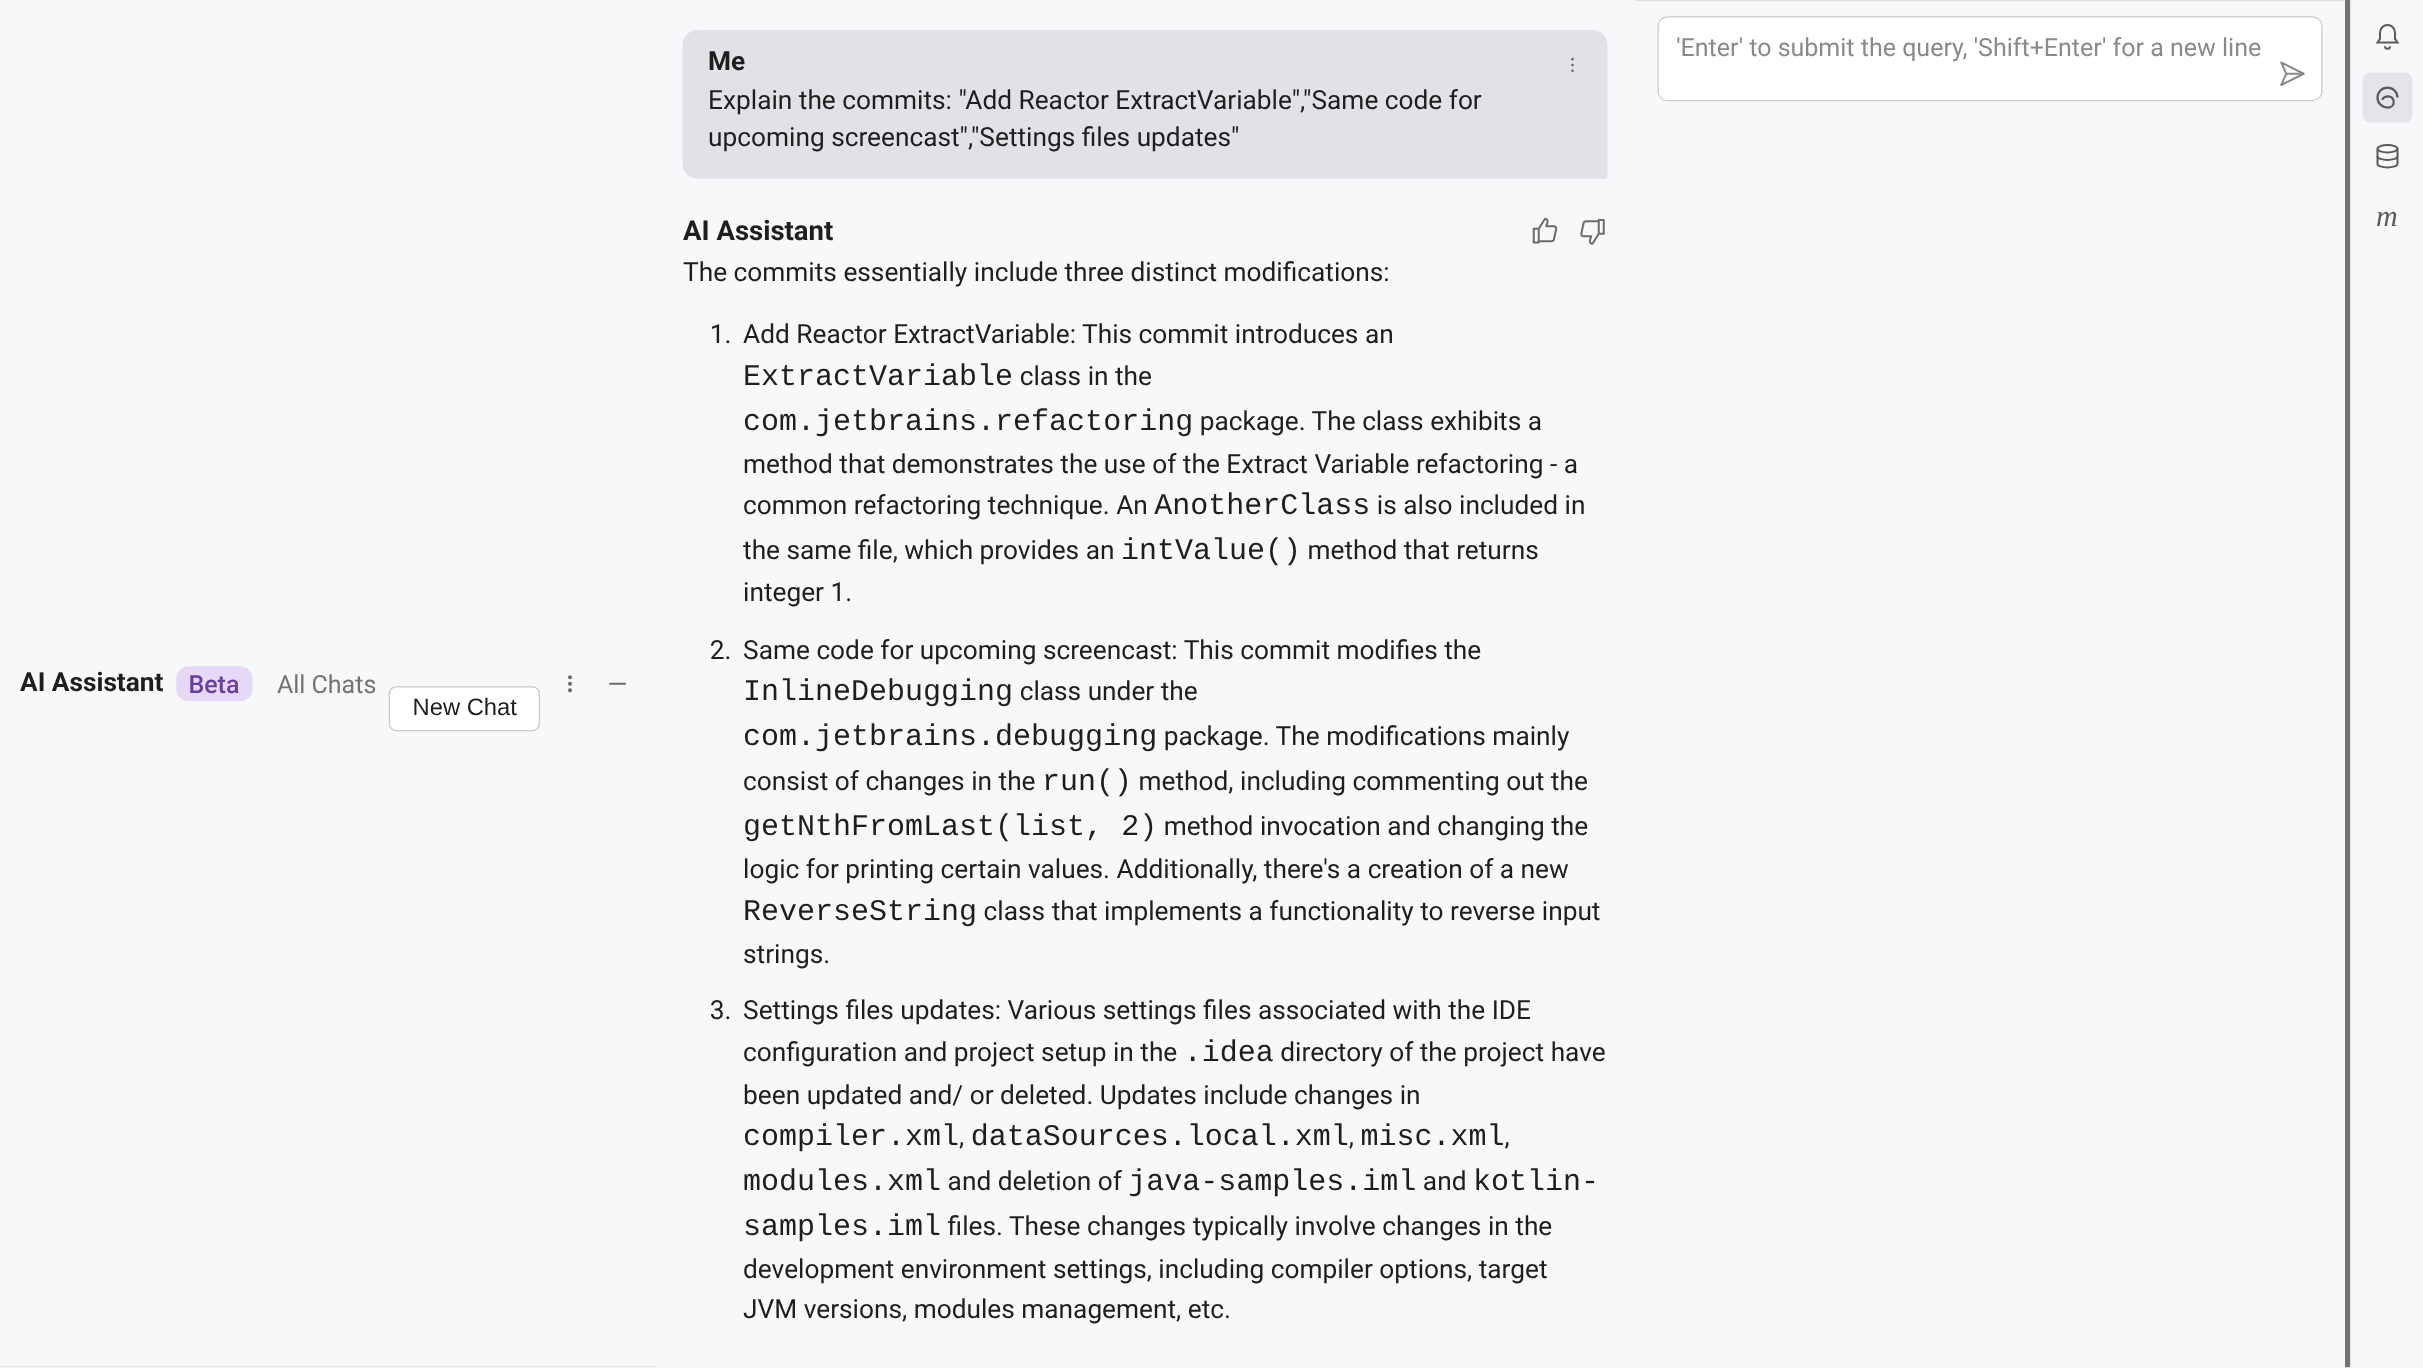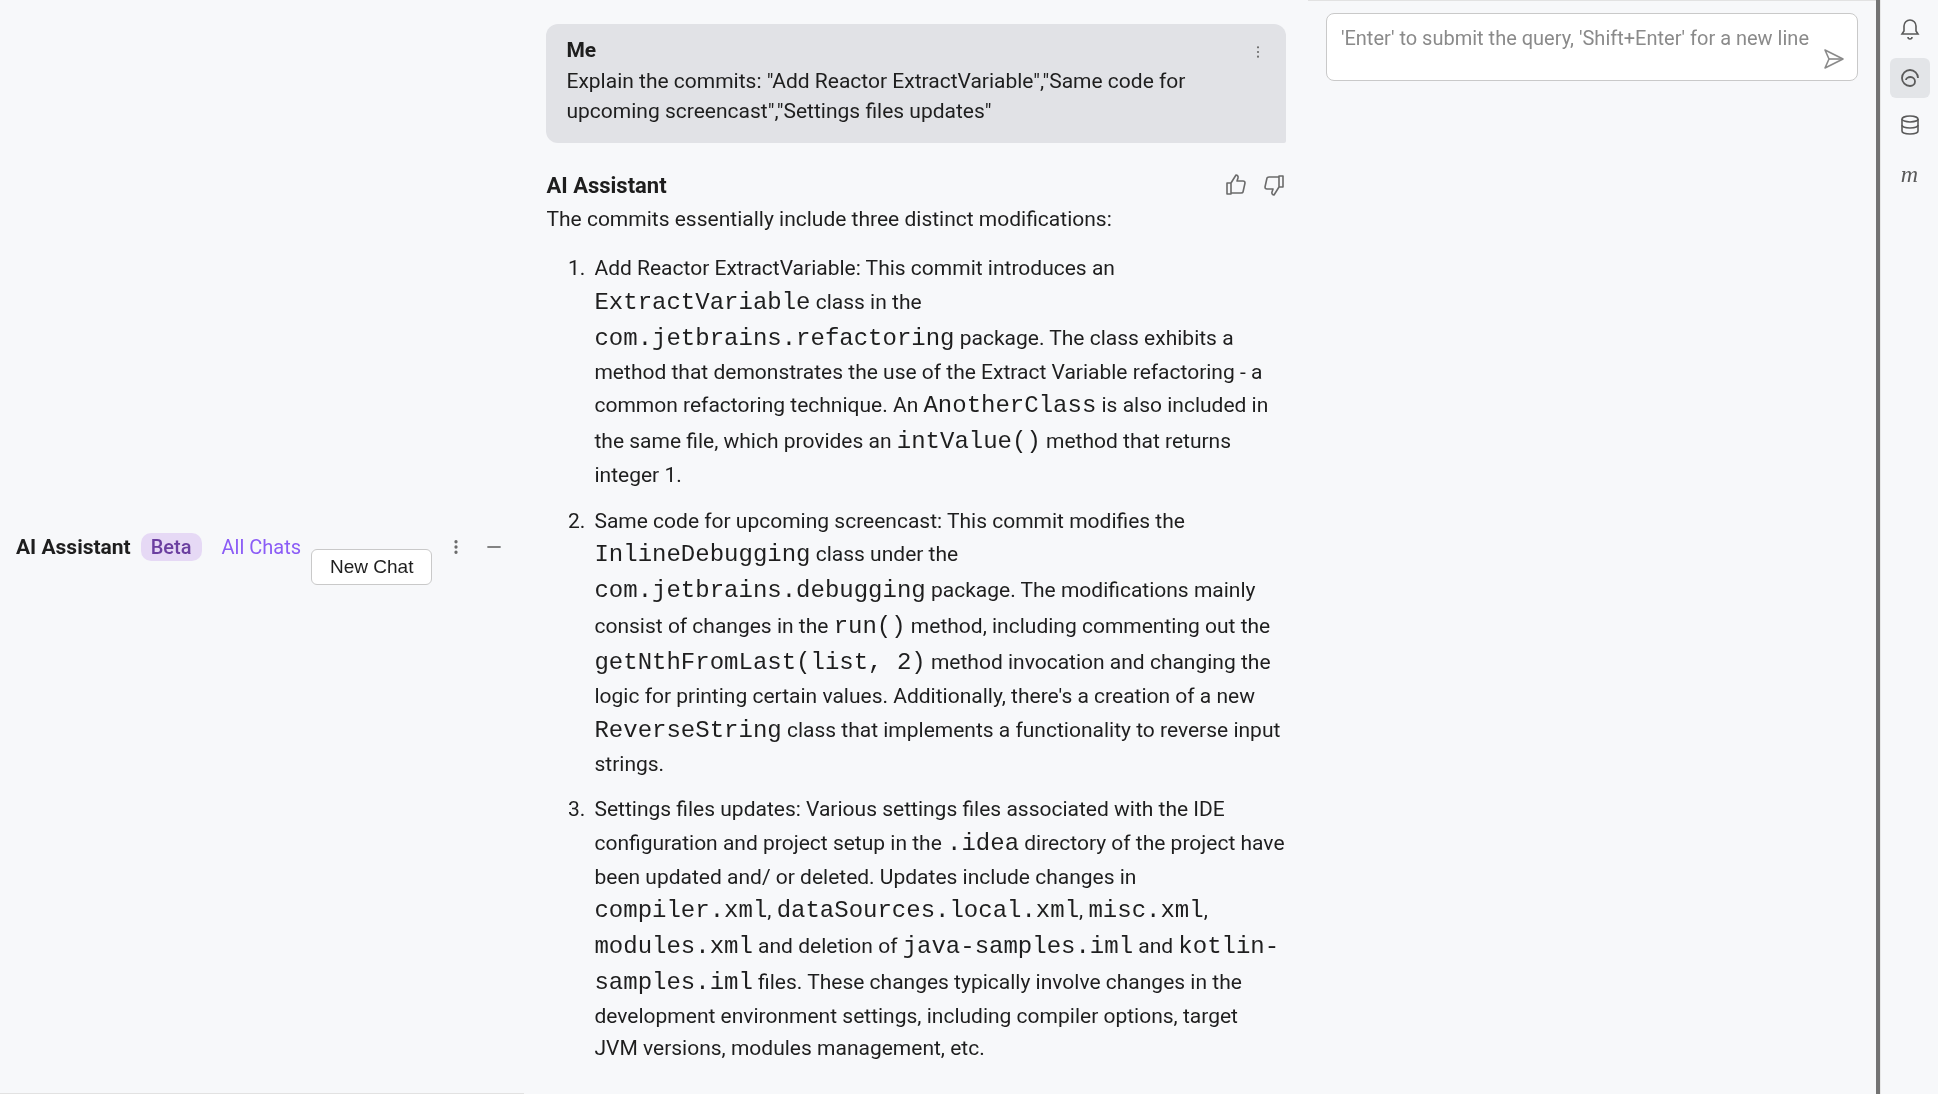--- a/index.html
+++ b/index.html
@@ -54,21 +54,21 @@
   .badge {
     background: #e6d9f5;
     color: #6b3fa0;
     font-size: 20px;
     padding: 2px 10px;
     border-radius: 10px;
     font-weight: 500;
   }
   .header-spacer { flex: 1; }
   .all-chats {
-    color: #8b5cf6;
+    color: #737373;
     font-size: 20px;
     cursor: pointer;
   }
   .new-chat-btn {
     background: #fff;
     border: 1px solid #c9c9c9;
     border-radius: 6px;
     padding: 6px 18px;
     font-size: 19px;
     cursor: pointer;

